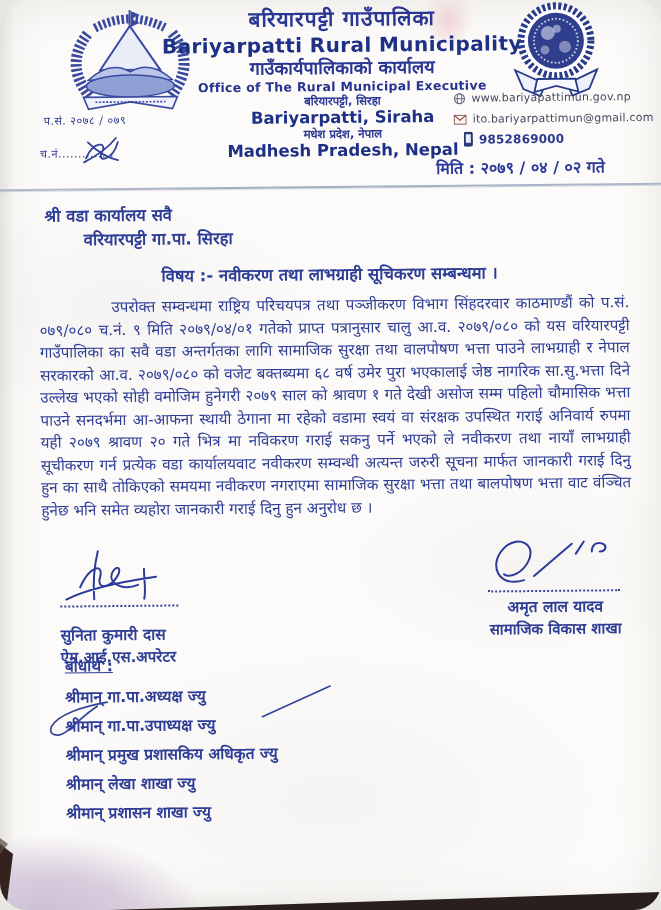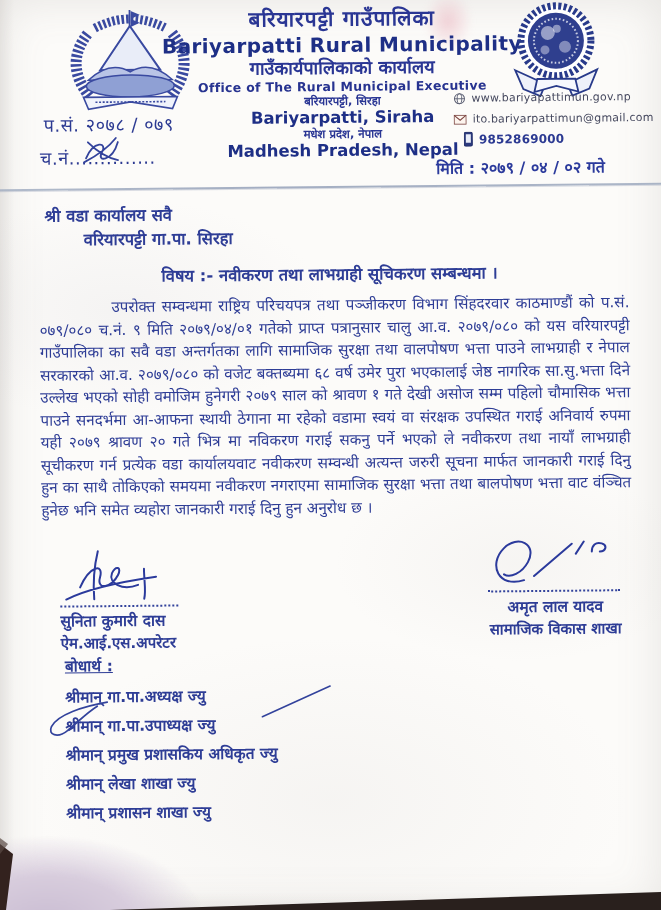--- a/index.html
+++ b/index.html
@@ -7,32 +7,33 @@
   .photo{
     position:relative;width:661px;height:910px;overflow:hidden;
     background:
       radial-gradient(ellipse 300px 160px at 18% 34%, rgba(200,198,205,0.14), rgba(200,198,205,0) 70%),
       radial-gradient(ellipse 260px 140px at 78% 62%, rgba(205,200,196,0.12), rgba(205,200,196,0) 70%),
       radial-gradient(ellipse 400px 220px at 50% 88%, rgba(190,185,182,0.10), rgba(190,185,182,0) 75%),
       linear-gradient(90deg, rgba(120,110,105,0.10) 0, rgba(120,110,105,0) 14px),
       linear-gradient(0deg, rgba(120,110,105,0.06) 0, rgba(120,110,105,0) 18px),
       #fcfbf9;
     box-shadow:inset 0 0 46px rgba(110,100,92,0.15);
+    border-radius:27px;
   }
   .tilt{position:absolute;left:0;top:0;width:661px;height:910px;transform:rotate(-0.55deg);transform-origin:50% 40%;}
   .abs{position:absolute;}
   .ink{color:#2e3d96;}
   .hdr-center{left:152px;top:8px;width:386px;text-align:center;line-height:1.12;}
   .np-title{font-size:21px;font-weight:600;color:#2a3694;letter-spacing:1px;}
   .en-title{font-size:20px;font-weight:bold;color:#1e2f86;letter-spacing:0.4px;margin-top:2px;}
   .np-office{font-size:18px;font-weight:600;color:#2a3694;margin-top:2px;}
   .en-office{font-size:12.5px;font-weight:bold;color:#273390;margin-top:2px;letter-spacing:0.3px;}
   .np-small{font-size:11.5px;font-weight:bold;color:#2a3694;margin-top:1px;}
   .en-mid{font-size:16.5px;font-weight:bold;color:#1e2f86;margin-top:1px;}
-  .refline{font-size:18px;color:#2c3a92;letter-spacing:0.5px;}
+  .refline{font-size:11px;color:#2c3a92;letter-spacing:0.5px;}
   .contact-row{display:flex;align-items:center;gap:6px;margin-bottom:7px;}
   .contact-txt{font-size:11px;color:#45485e;letter-spacing:0.2px;}
   .contact-txt.phone{font-size:12px;color:#2c3a92;font-weight:600;}
   .date-line{font-size:16px;font-weight:600;color:#2b3a9c;}
   .separator{left:-4px;top:186px;width:672px;height:2px;
     background:linear-gradient(90deg,#9aa7bd,#8694b0 40%,#92a0b8);opacity:.75;
     box-shadow:0 1px 0 rgba(150,160,185,.45);}
   .addr{font-size:16.5px;font-weight:600;}
   .subject{left:0;top:262px;width:661px;text-align:center;font-size:16.5px;font-weight:600;}
   .body-text{left:40px;top:294px;width:590px;font-size:15.2px;line-height:22.5px;
@@ -136,21 +137,21 @@
 
     <div class="abs subject ink">विषय :- नवीकरण तथा लाभग्राही सूचिकरण सम्बन्धमा ।</div>
 
     <div class="abs body-text ink">उपरोक्त सम्वन्धमा राष्ट्रिय परिचयपत्र तथा पञ्जीकरण विभाग सिंहदरवार काठमाण्डौं को प.सं. ०७९/०८० च.नं. ९ मिति २०७९/०४/०१ गतेको प्राप्त पत्रानुसार चालु आ.व. २०७९/०८० को यस वरियारपट्टी गाउँपालिका का सवै वडा अन्तर्गतका लागि सामाजिक सुरक्षा तथा वालपोषण भत्ता पाउने लाभग्राही र नेपाल सरकारको आ.व. २०७९/०८० को वजेट बक्तब्यमा ६८ वर्ष उमेर पुरा भएकालाई जेष्ठ नागरिक सा.सु.भत्ता दिने उल्लेख भएको सोही वमोजिम हुनेगरी २०७९ साल को श्रावण १ गते देखी असोज सम्म पहिलो चौमासिक भत्ता पाउने सनदर्भमा आ-आफना स्थायी ठेगाना मा रहेको वडामा स्वयं वा संरक्षक उपस्थित गराई अनिवार्य रुपमा यही २०७९ श्रावण २० गते भित्र मा नविकरण गराई सकनु पर्ने भएको ले नवीकरण तथा नायाँ लाभग्राही सूचीकरण गर्न प्रत्येक वडा कार्यालयवाट नवीकरण सम्वन्धी अत्यन्त जरुरी सूचना मार्फत जानकारी गराई दिनु हुन का साथै तोकिएको समयमा नवीकरण नगराएमा सामाजिक सुरक्षा भत्ता तथा बालपोषण भत्ता वाट वंञ्चित हुनेछ भनि समेत व्यहोरा जानकारी गराई दिनु हुन अनुरोध छ ।</div>
 
     <div class="abs sigblock" style="left:58px;top:545px;">
       <svg width="130" height="58" viewBox="0 0 130 58">
         <path d="M38,4 C34,20 33,38 34,52 M20,40 C30,18 44,16 40,30 C36,44 52,40 58,28 C62,20 56,18 52,26 C48,36 62,44 78,38 M6,52 C30,40 66,34 96,30 M84,22 C84,34 86,44 84,52" fill="none" stroke="#2b3a9c" stroke-width="2" stroke-linecap="round"></path>
       </svg>
       <div class="dotted" style="width:118px;margin-top:-6px;"></div>
-      <div class="signame ink" style="margin-top:4px;">सुनिता कुमारी दास</div>
+      <div class="signame ink" style="margin-top:18px;">सुनिता कुमारी दास</div>
       <div class="sigtitle ink">ऐम.आई.एस.अपरेटर</div>
     </div>
 
     <div class="abs sigblock" style="left:478px;top:538px;text-align:center;">
       <svg width="150" height="52" viewBox="0 0 150 52">
         <path d="M44,44 C18,52 8,28 24,12 C38,-2 58,8 48,26 C42,37 30,42 24,38 M54,40 L92,8 M96,18 L104,6 M112,16 C112,10 116,6 122,8 C128,10 126,16 120,16" fill="none" stroke="#2b3a9c" stroke-width="2" stroke-linecap="round"></path>
       </svg>
       <div class="dotted" style="width:132px;margin-top:-4px;margin-left:8px;"></div>
       <div class="signame ink" style="margin-top:5px;">अमृत लाल यादव</div>
       <div class="sigtitle ink">सामाजिक विकास शाखा</div>

